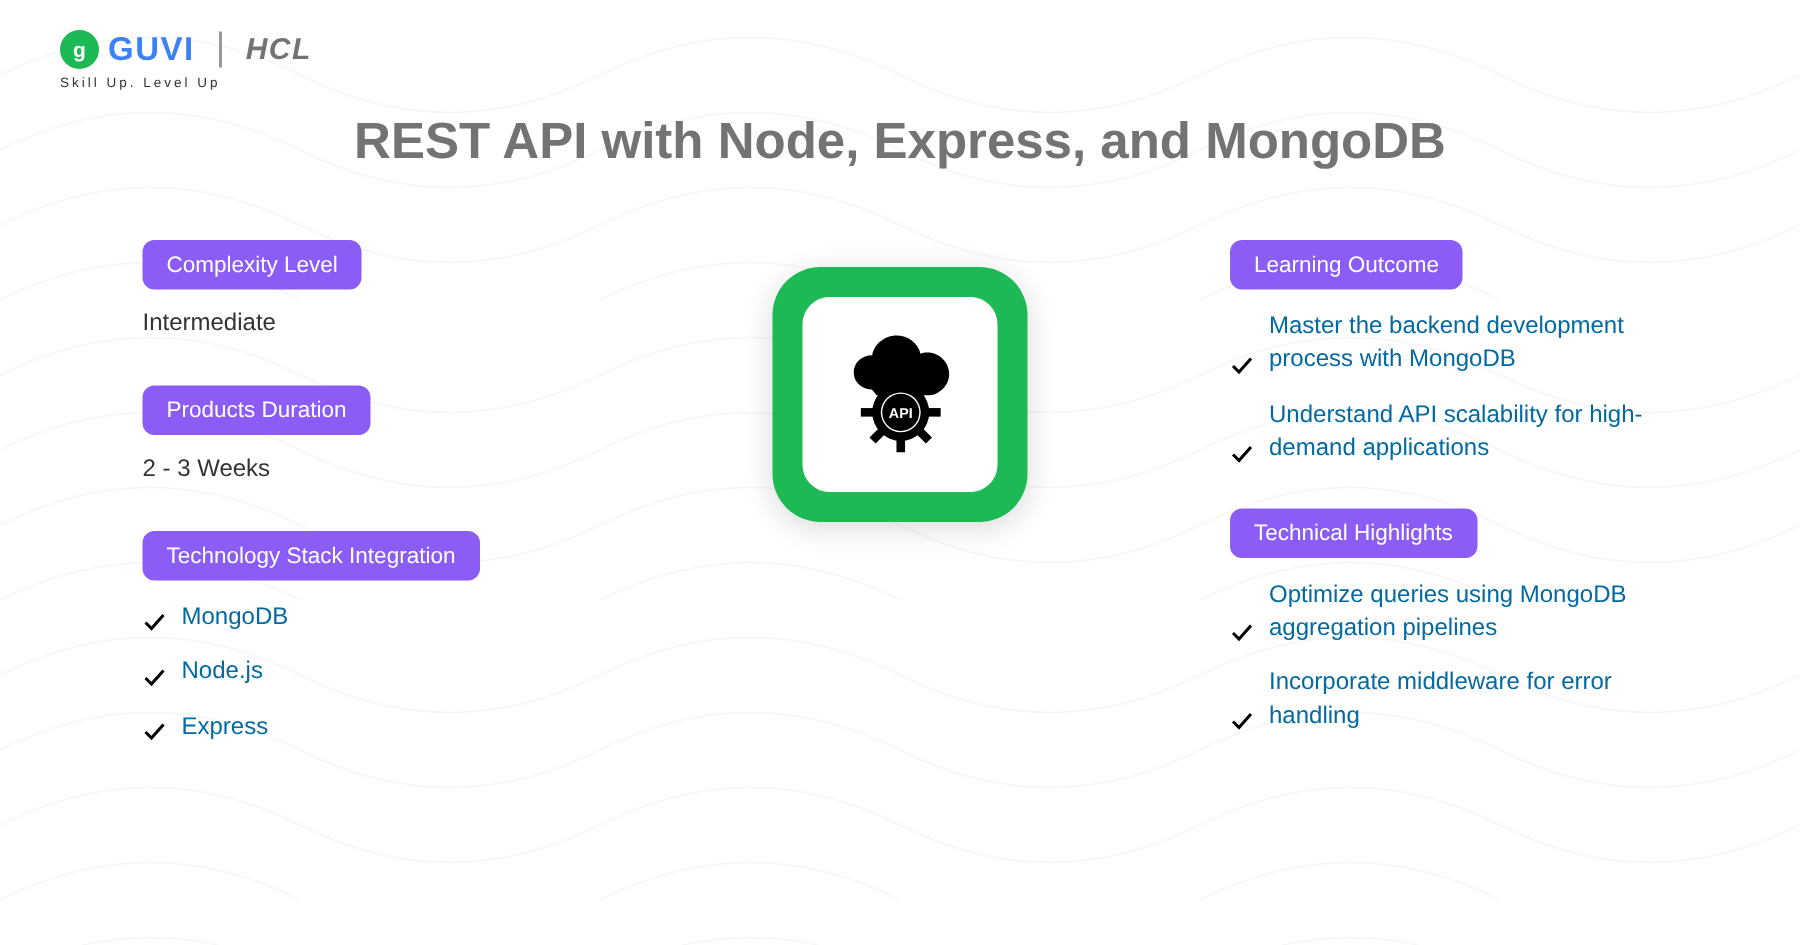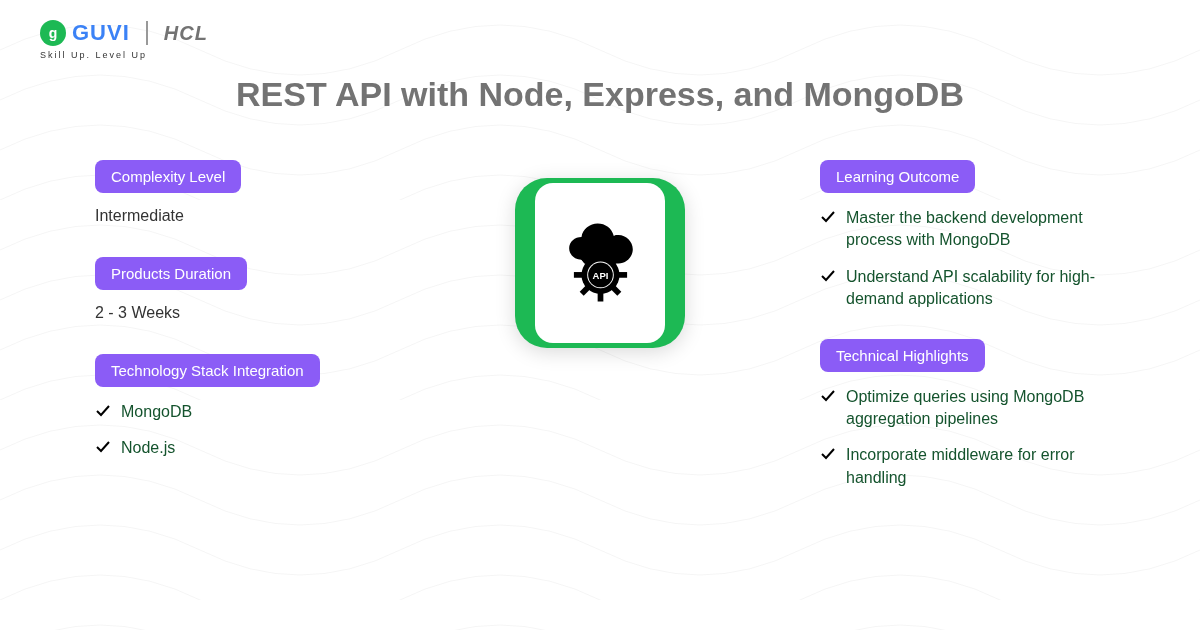--- a/index.html
+++ b/index.html
@@ -114,21 +114,21 @@
       height: 170px;
       background: #1DB954;
       border-radius: 32px;
       display: flex;
       align-items: center;
       justify-content: center;
       box-shadow: 0 4px 20px rgba(0,0,0,0.15);
     }
     .center-icon-inner {
       width: 130px;
-      height: 160px;
+      height: 130px;
       background: #ffffff;
       border-radius: 18px;
       display: flex;
       align-items: center;
       justify-content: center;
     }
     .section {
       margin-bottom: 28px;
       margin-top: 32px;
     }
@@ -144,24 +144,24 @@
     }
     .value {
       font-size: 16px;
       color: #333;
     }
     .checklist {
       list-style: none;
     }
     .checklist li {
       display: flex;
-      align-items: flex-start;
+      align-items: flex-end;
       gap: 10px;
       font-size: 16px;
-      color: #14532d;
+      color: #0369a1;
       margin-bottom: 14px;
       line-height: 1.4;
     }
     .check-icon {
       flex-shrink: 0;
       margin-top: 2px;
     }
   </style>
 </head>
 <body>
@@ -210,20 +210,26 @@
             <svg class="check-icon" width="16" height="16" viewBox="0 0 16 16">
                 <path d="M2 8 L6 12 L14 3" stroke="#000" stroke-width="2" fill="none"></path>
               </svg>
             <span>MongoDB</span>
           </li>
           <li>
             <svg class="check-icon" width="16" height="16" viewBox="0 0 16 16">
                 <path d="M2 8 L6 12 L14 3" stroke="#000" stroke-width="2" fill="none"></path>
               </svg>
             <span>Node.js</span>
+          </li>
+          <li>
+            <svg class="check-icon" width="16" height="16" viewBox="0 0 16 16">
+                <path d="M2 8 L6 12 L14 3" stroke="#000" stroke-width="2" fill="none"></path>
+              </svg>
+            <span>Express</span>
           </li>
         </ul>
       </div>
     </div>
 
     <div class="center-icon-wrap">
       <div class="center-icon-outer">
         <div class="center-icon-inner">
           <svg width="95" height="95" viewBox="0 0 100 100">
             <path d="M 25 38 C 18 38 12 33 12 26 C 12 19 18 14 25 14 C 26 6 34 0 42 0 C 50 0 57 5 59 13 C 60 12 62 12 64 12 C 72 12 79 19 79 27 C 79 35 72 42 64 42 L 28 42 Z" fill="#000" transform="translate(5,8)"></path>

